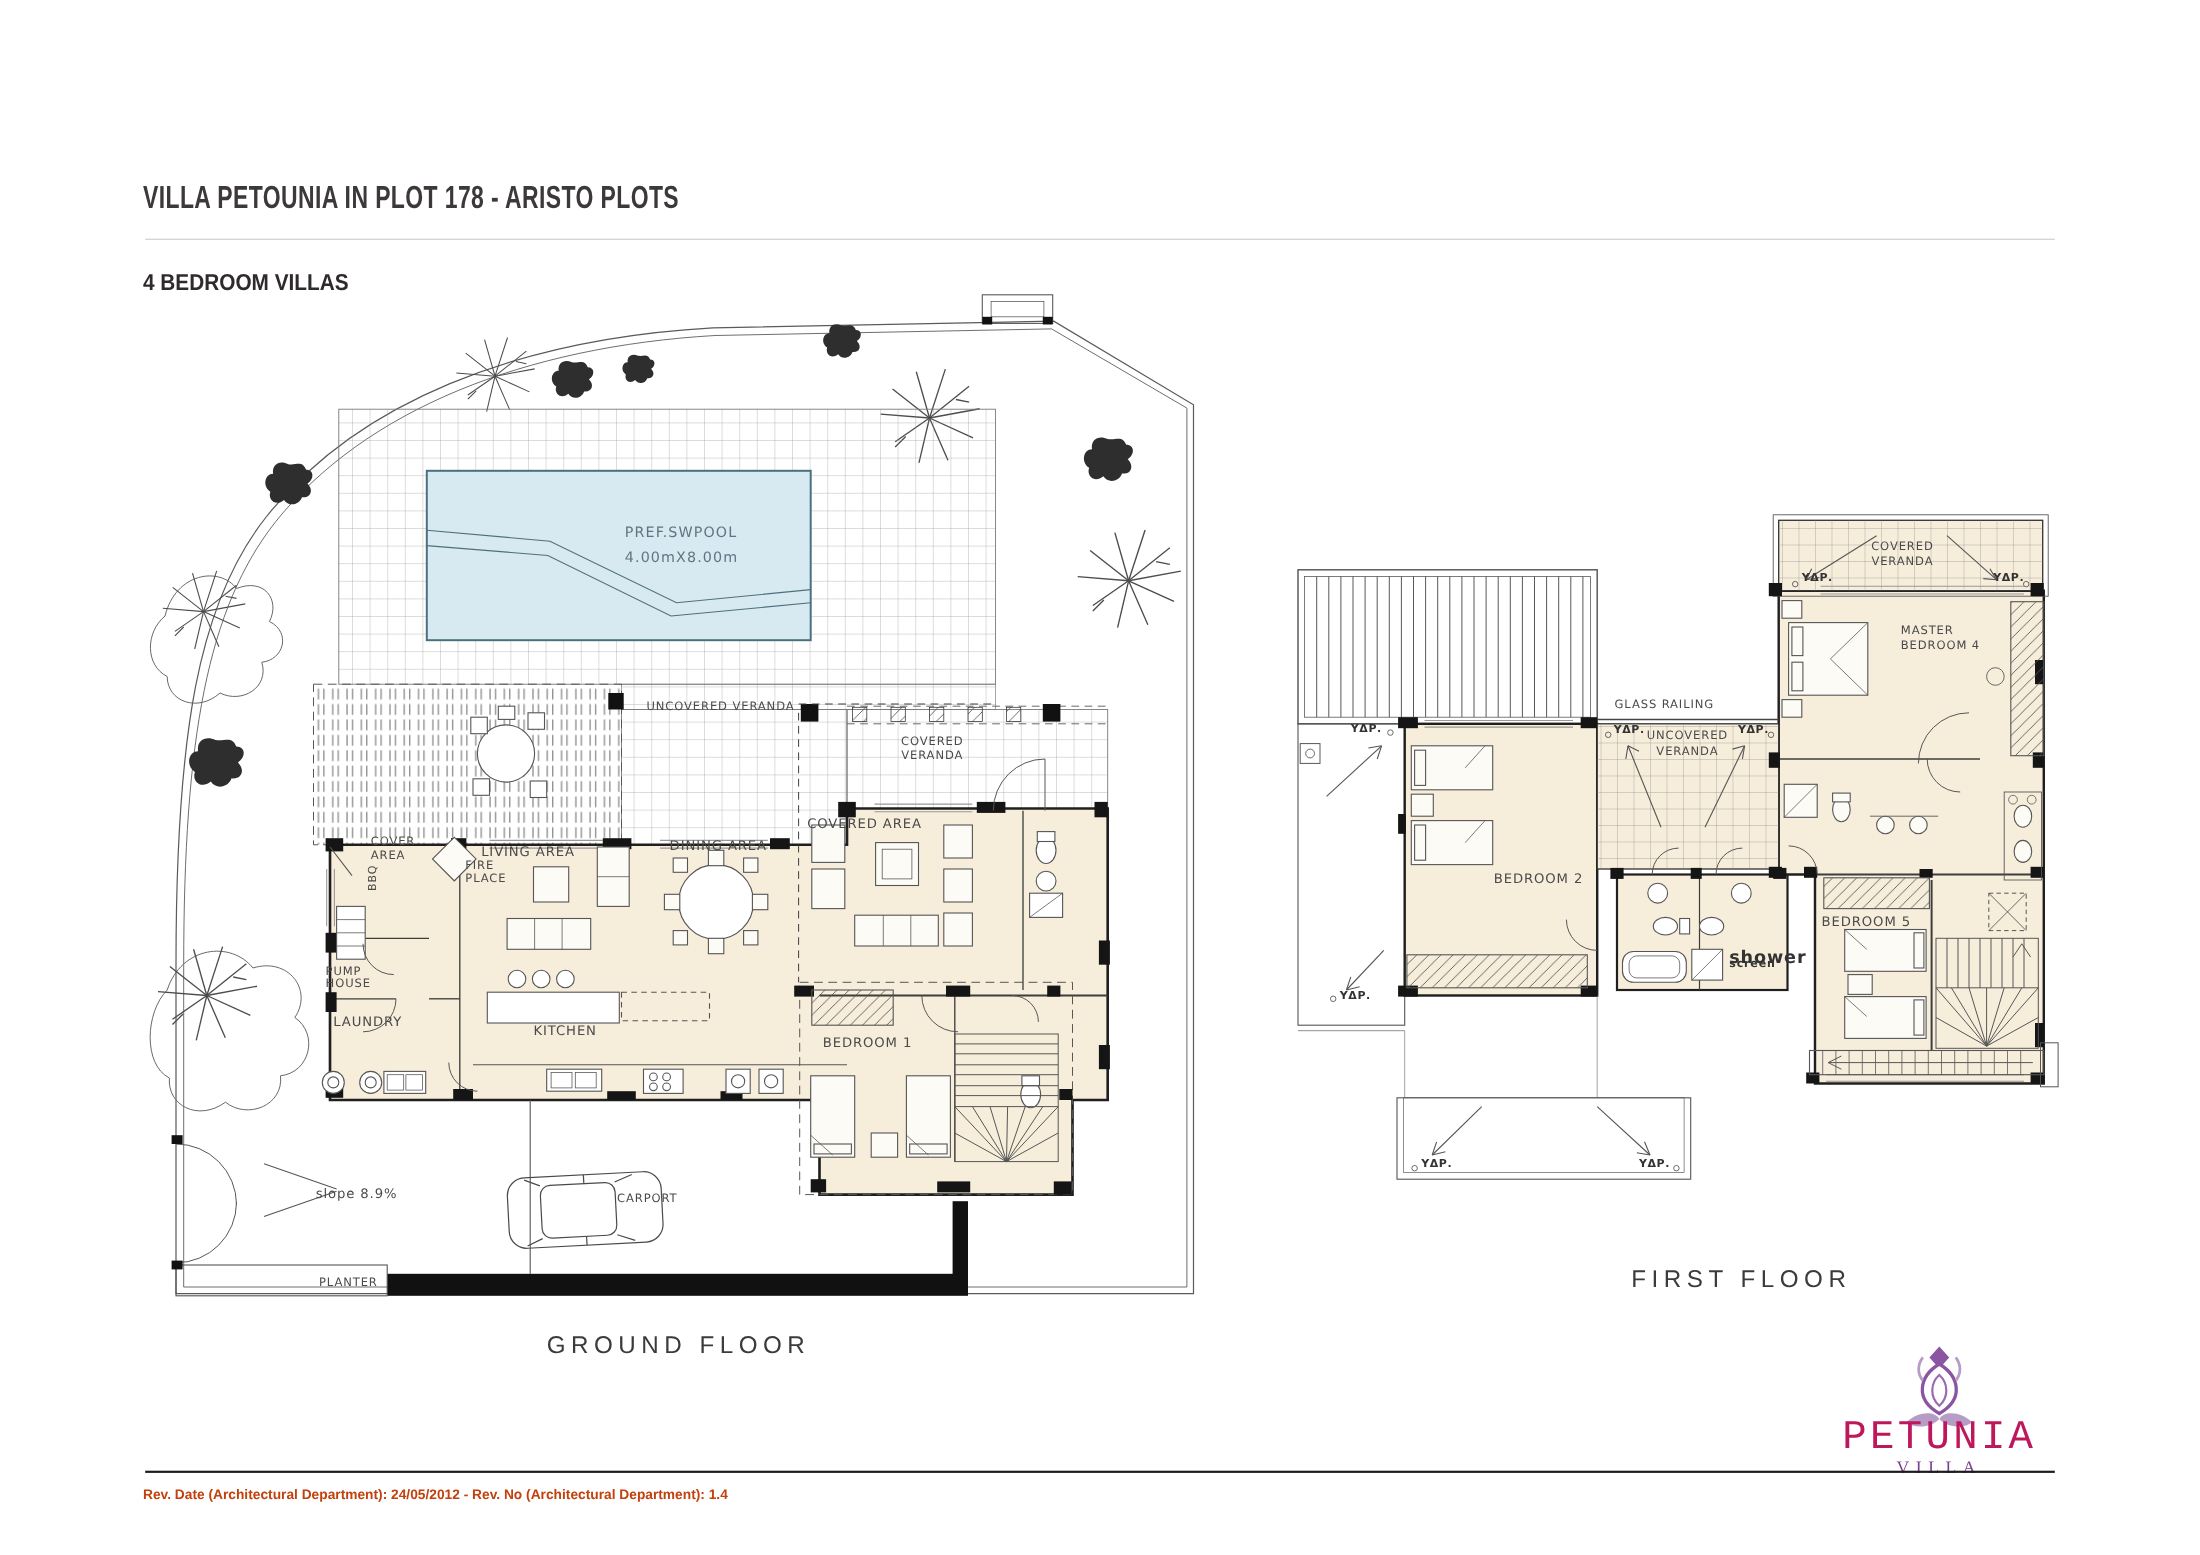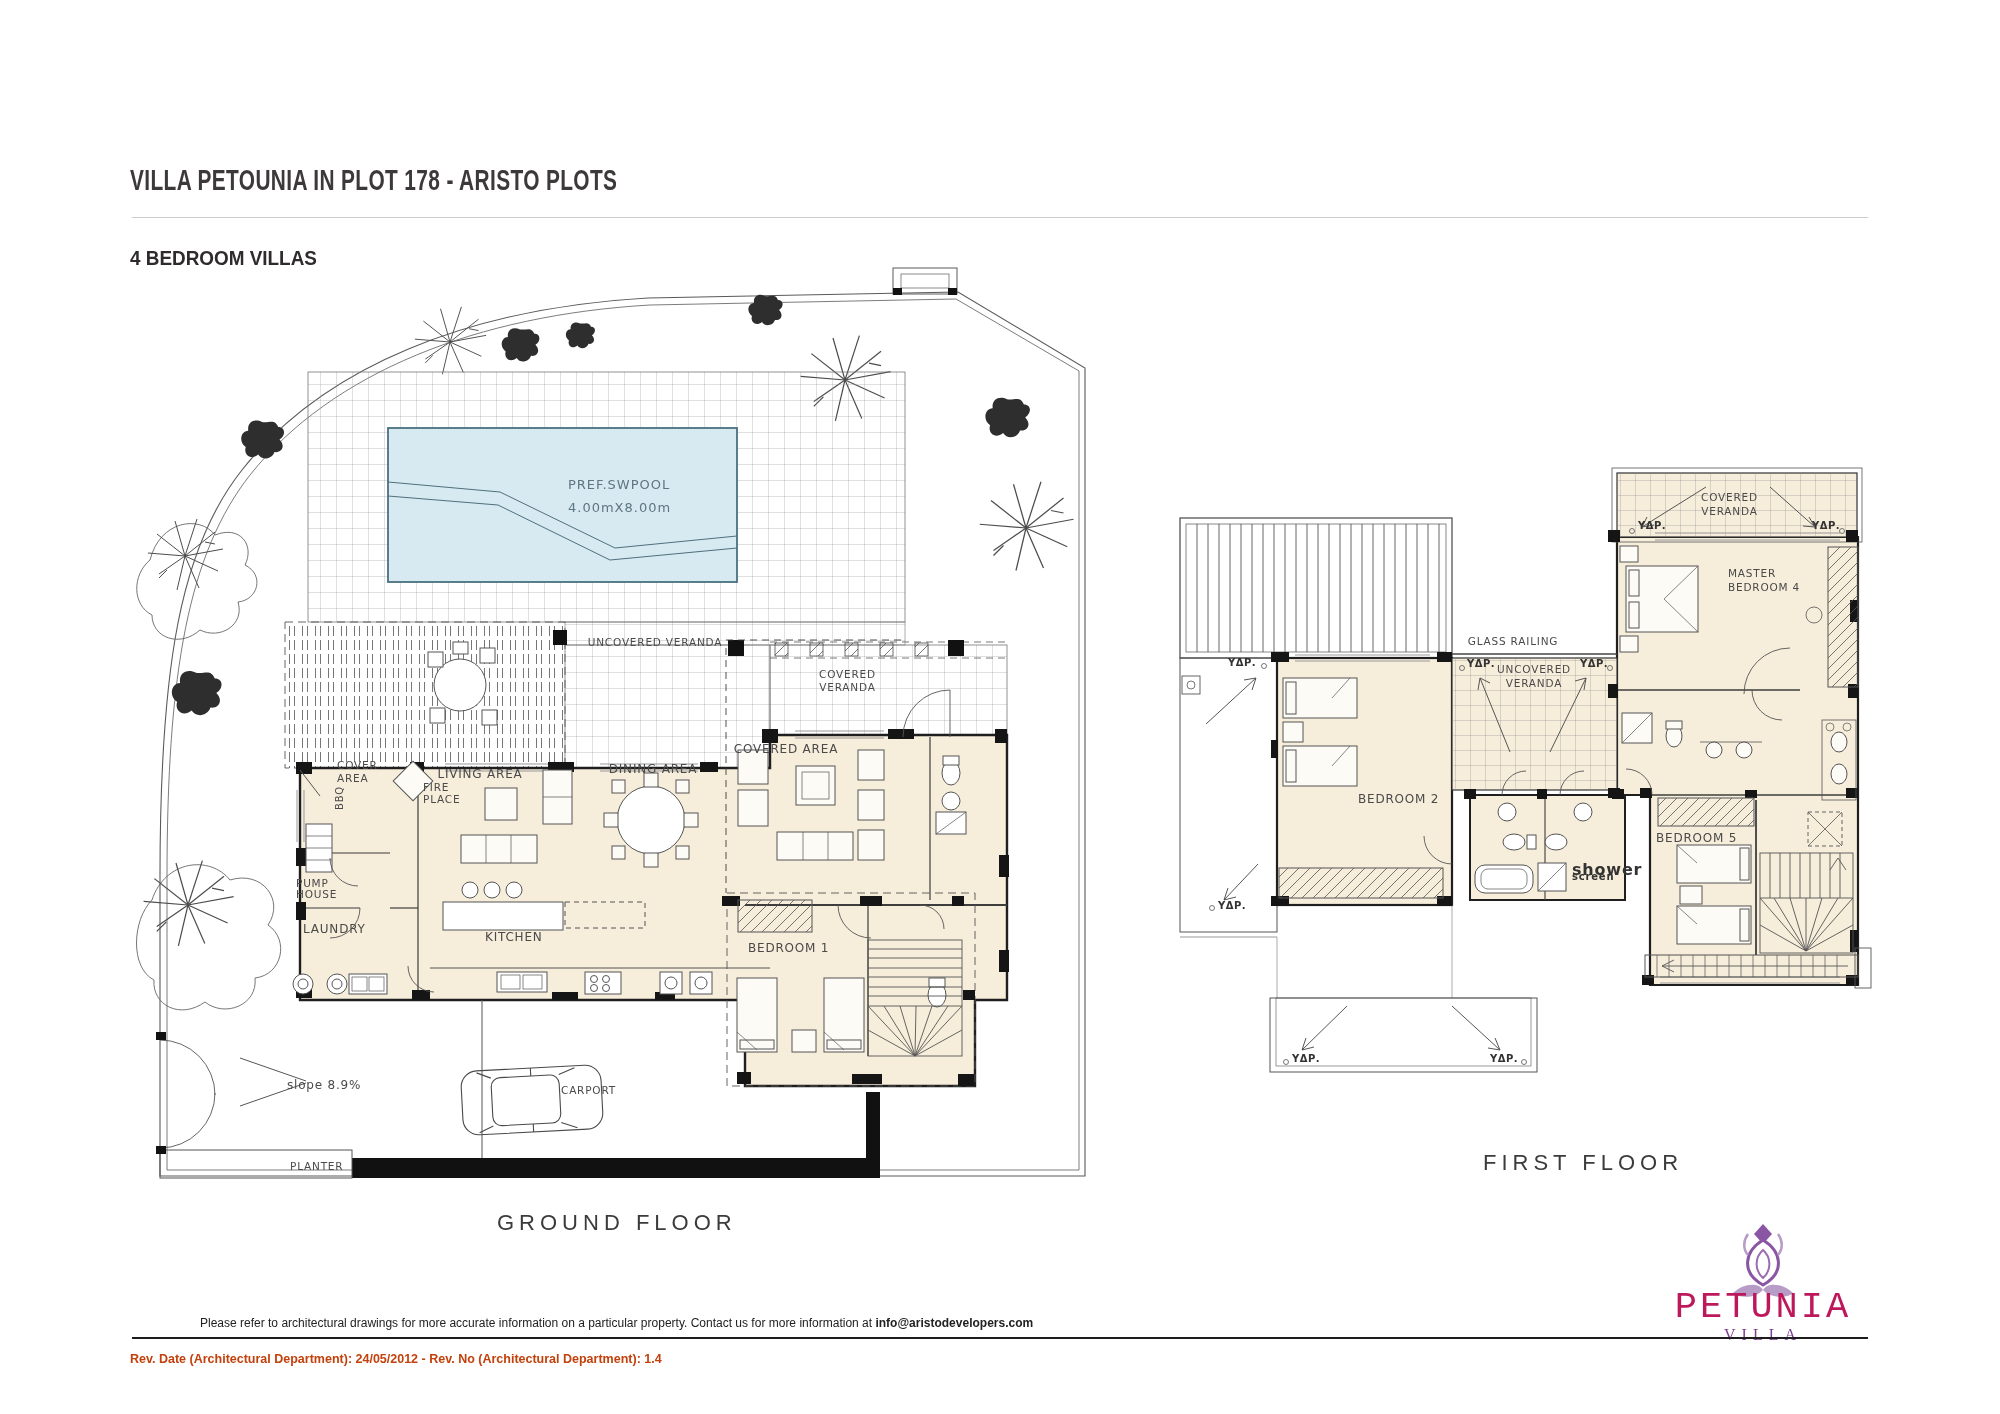--- a/index.html
+++ b/index.html
@@ -617,19 +617,16 @@
 <div class="plab ydr" style="left:1638px;top:520px;">ΥΔΡ.</div>
 <div class="plab ydr" style="left:1812px;top:520px;">ΥΔΡ.</div>
 <div class="plab ydr" style="left:1218px;top:900px;">ΥΔΡ.</div>
 <div class="plab ydr" style="left:1292px;top:1053px;">ΥΔΡ.</div>
 <div class="plab ydr" style="left:1490px;top:1053px;">ΥΔΡ.</div>
 <div class="caption" style="left:1483px;top:1150px;">FIRST FLOOR</div>
 
 <div class="logoname" style="left:1653px;top:1286px;">PETUNIA</div>
 <div class="logotype" style="left:1653px;top:1326px;">VILLA</div>
 
-<div class="disc" style="left:200px;top:1316px;">
-  <span>Please refer to architectural drawings for more accurate information on a particular property. Contact us for more information at </span><span class="b">info@aristodevelopers.com</span>
-</div>
 <div class="rule2" style="left:132px;top:1337px;width:1736px;"></div>
 <div class="rev" style="left:130px;top:1352px;">Rev. Date (Architectural Department): 24/05/2012 - Rev. No (Architectural Department): 1.4</div>
 
 </div>
 
 </body></html>

